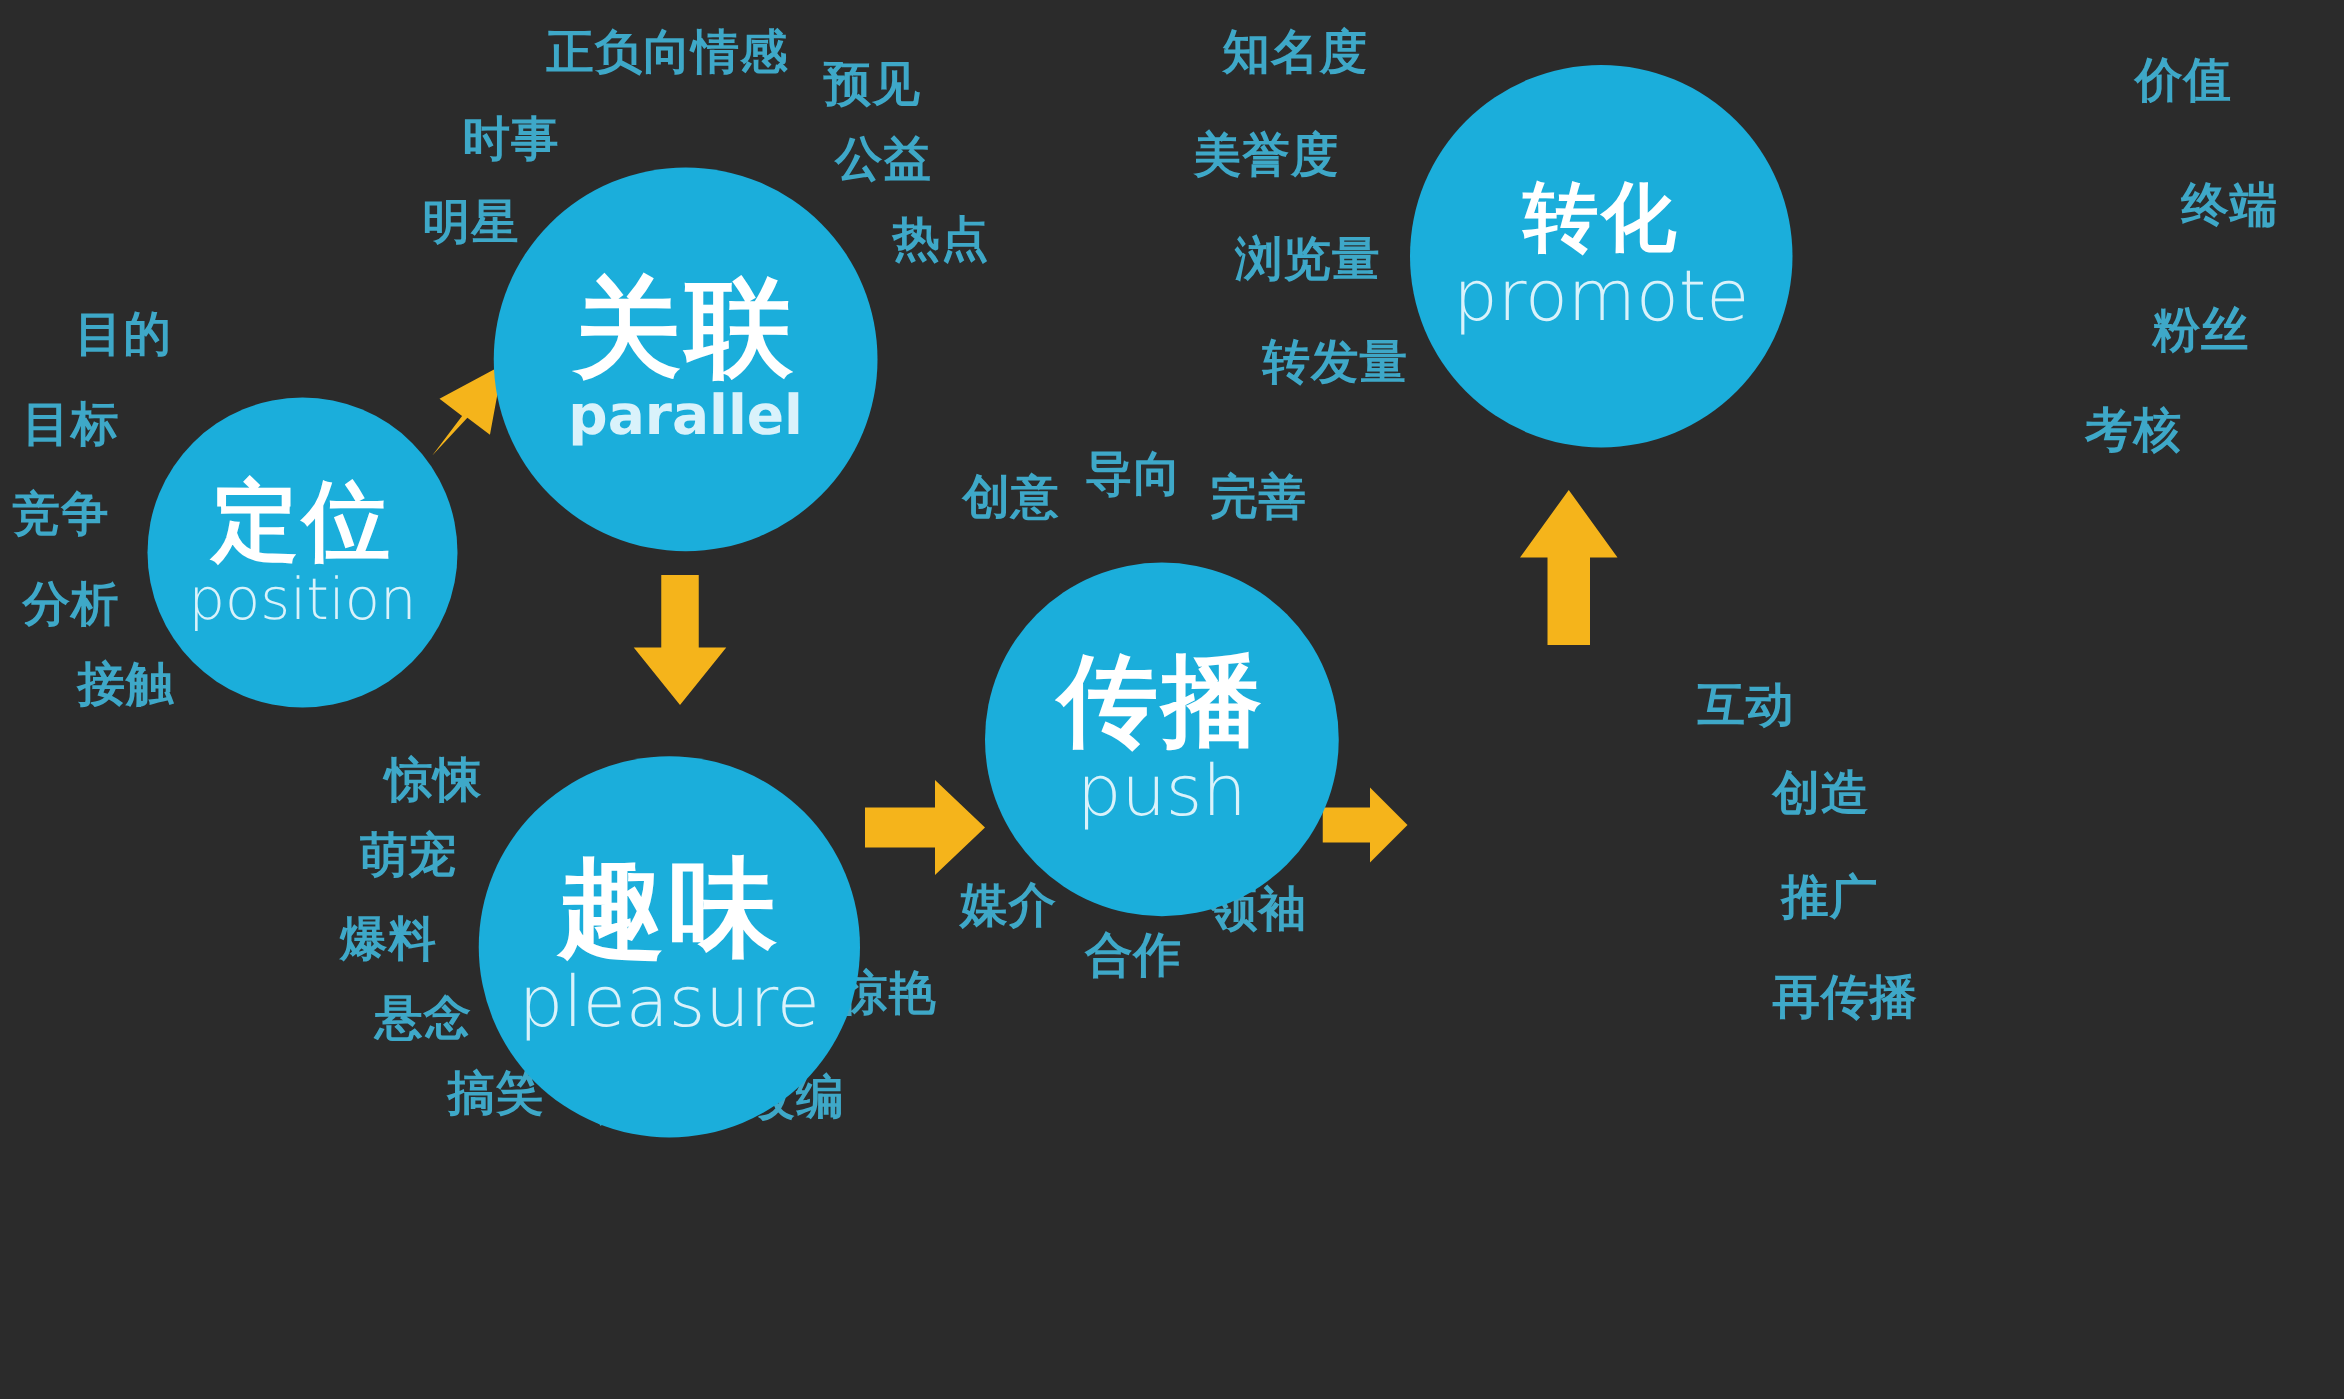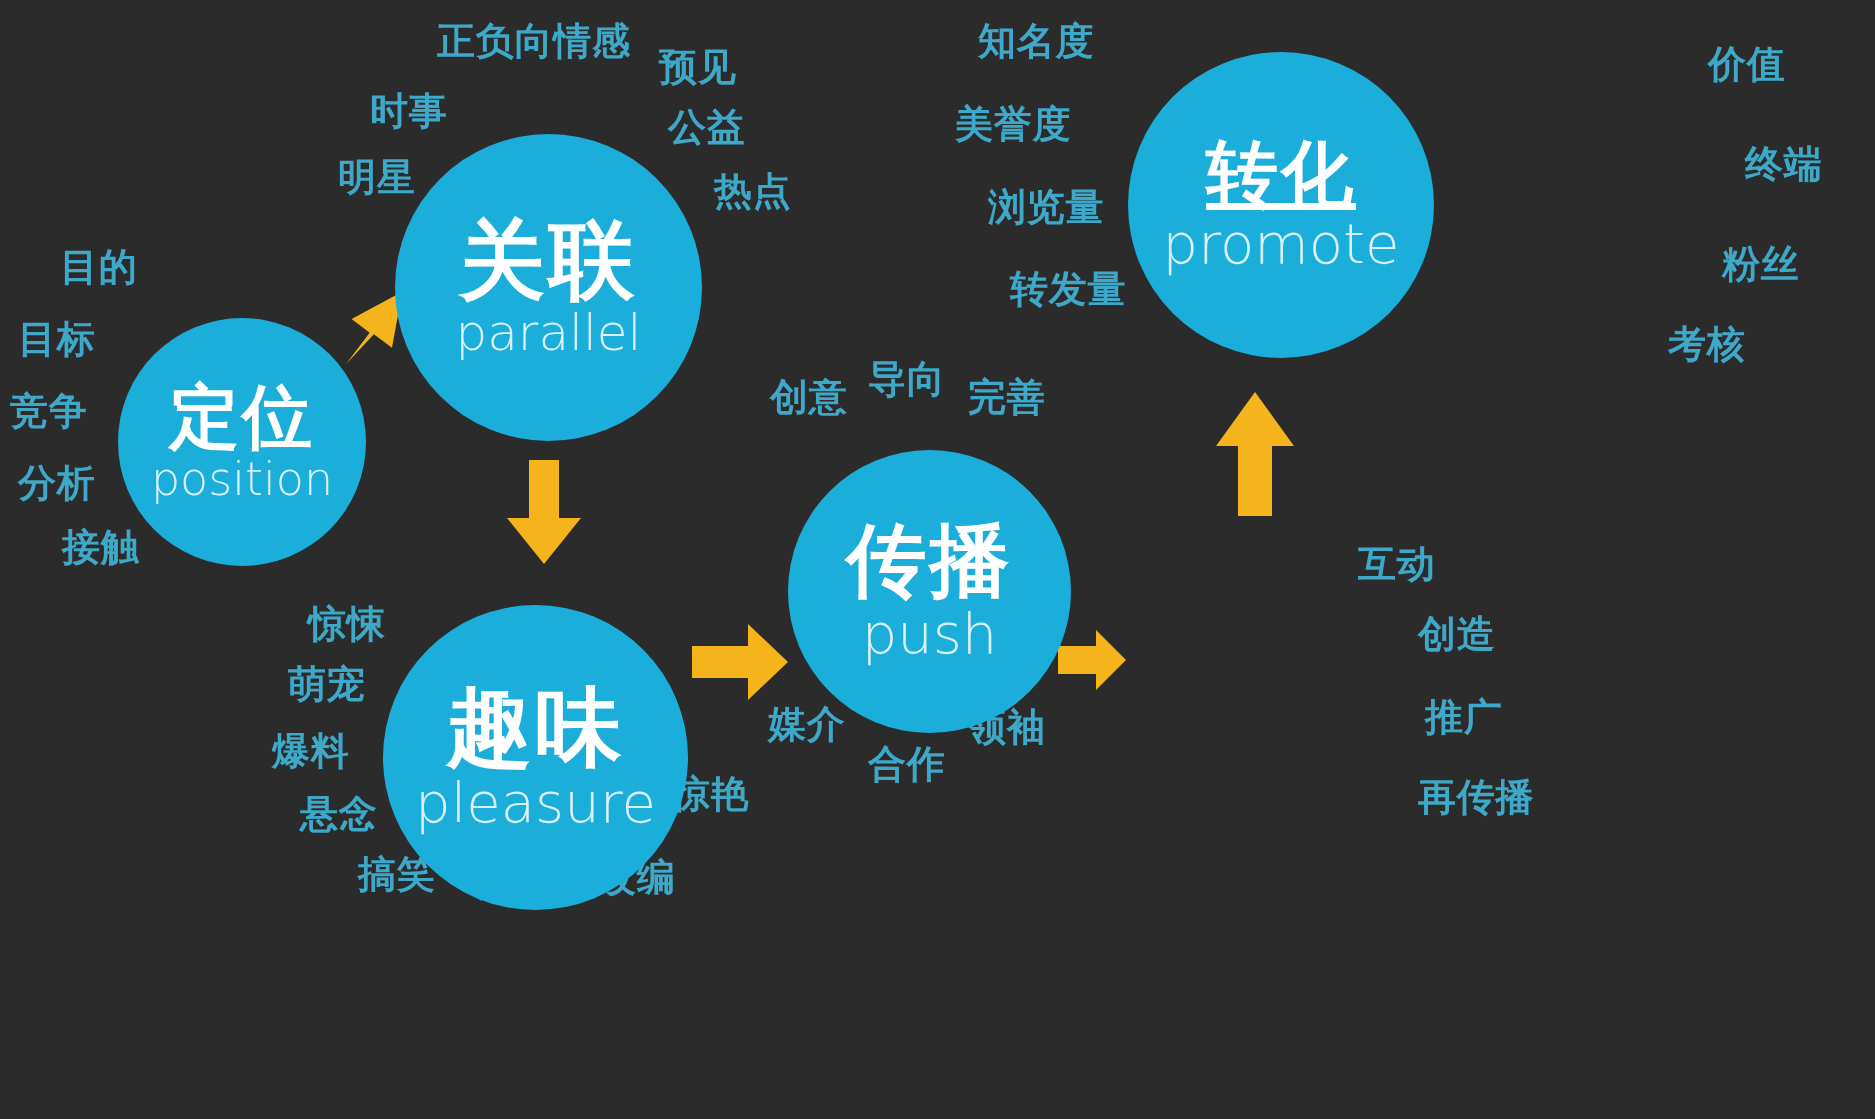--- a/index.html
+++ b/index.html
@@ -44,36 +44,36 @@
     margin-top: 0.10em;
   }
 
   
   #node-position { left: 118px; top: 318px;  width: 248px; height: 248px; }
   #node-position .cn { font-size: 70px; }
   #node-position .en { font-size: 46px; }
 
   #node-parallel { left: 395px; top: 134px;  width: 307px; height: 307px; }
   #node-parallel .cn { font-size: 86px; }
-  #node-parallel .en { font-size: 50px; }
+  #node-parallel .en { font-size: 44px; font-weight: bold; }
 
   #node-pleasure { left: 383px; top: 605px;  width: 305px; height: 305px; }
   #node-pleasure .cn { font-size: 86px; }
   #node-pleasure .en { font-size: 56px; }
 
   #node-push     { left: 788px; top: 450px;  width: 283px; height: 283px; }
   #node-push .cn { font-size: 80px; }
   #node-push .en { font-size: 56px; }
 
   #node-play     { left: 1105px; top: 590px; width: 288px; height: 288px; }
   #node-play .cn { font-size: 82px; }
   #node-play .en { font-size: 53px; }
 
   #node-promote  { left: 1128px; top: 52px;  width: 306px; height: 306px; }
-  #node-promote .cn { font-size: 72px; text-decoration: underline; }
+  #node-promote .cn { font-size: 60px; }
   #node-promote .en { font-size: 56px; }
 
   
   .kw {
     position: absolute;
     color: #3ea8c8;
     font-size: 38px;
     font-weight: bold;
     white-space: nowrap;
     line-height: 1;

